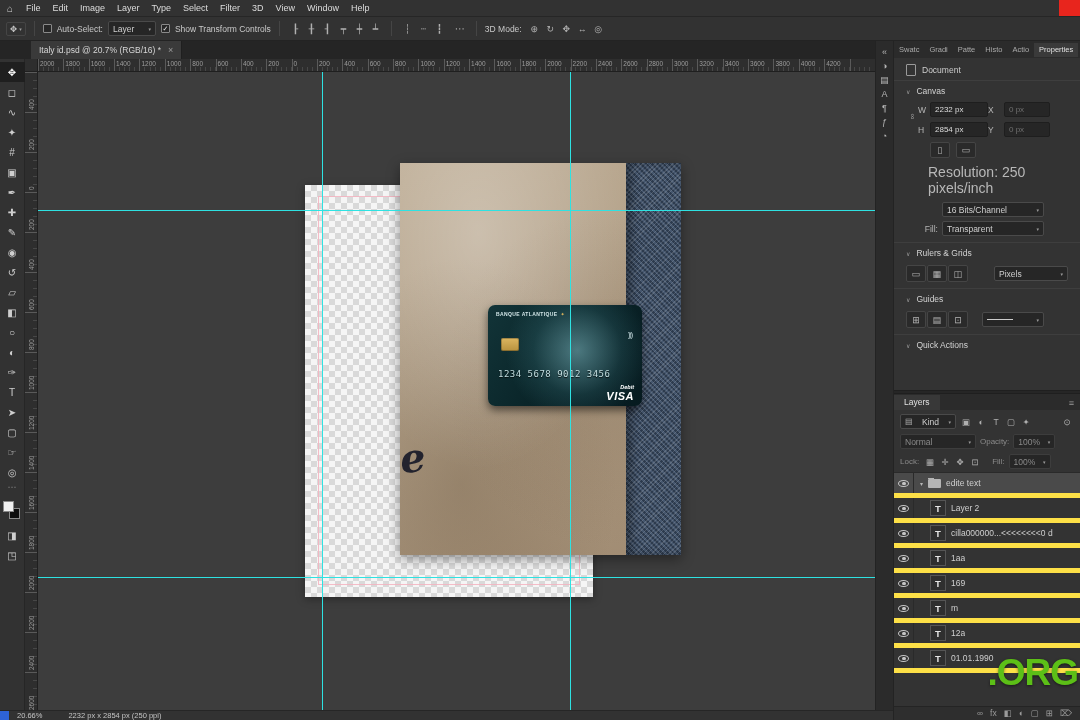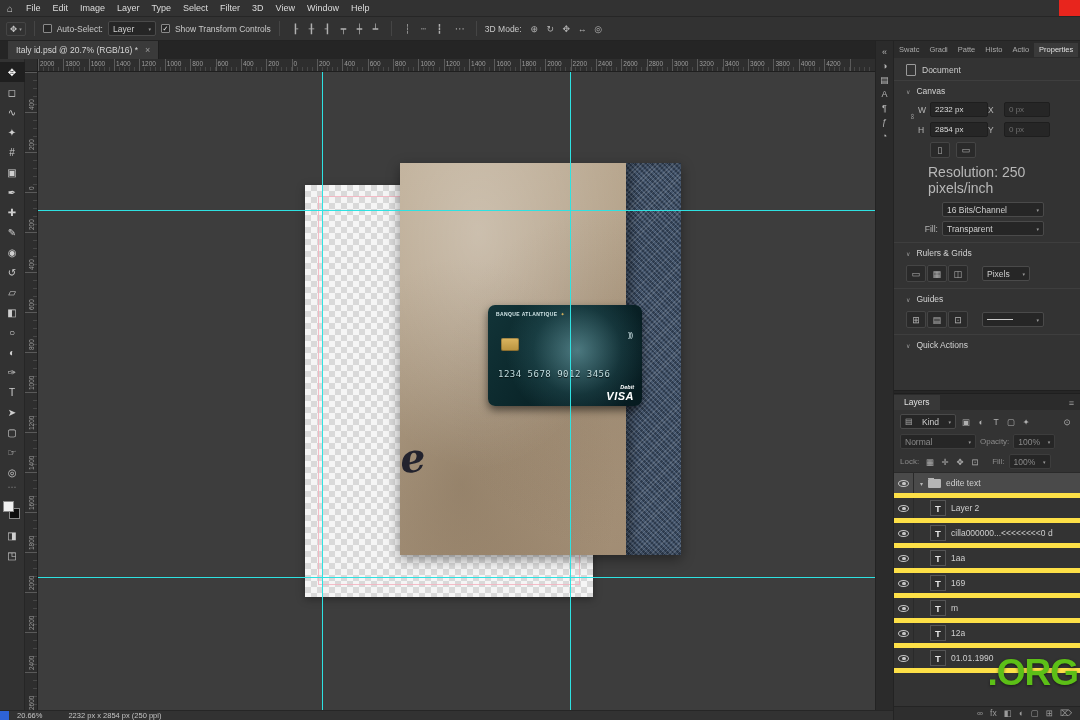--- a/index.html
+++ b/index.html
@@ -30,21 +30,21 @@
     font-size:8.5px; display:inline-flex; align-items:center; justify-content:space-between; padding:0 4px; gap:4px; }
   .select .caret { font-size:5px; color:#999; }
   .icon-row { display:flex; gap:1px; }
   .icon-btn { width:15px; height:15px; display:flex; align-items:center; justify-content:center;
     color:#b0b0b0; font-size:9px; border-radius:2px; }
   .opt-more { color:#b0b0b0; font-size:10px; padding:0 3px; }
 
   
   .tabbar { position:absolute; top:41px; left:0; width:875px; height:18px; background:#252525; display:flex; z-index:18; }
   .doc-tab { display:flex; align-items:center; gap:7px; background:#3a3a3a; color:#d6d6d6; font-size:8.5px;
-    padding:0 8px; margin-left:8px; border-right:1px solid #1f1f1f; }
+    padding:0 8px; margin-left:31px; border-right:1px solid #1f1f1f; }
   .doc-tab .close { color:#9a9a9a; font-size:9px; }
 
   
   .toolbar { position:absolute; top:59px; left:0; width:25px; bottom:10px; background:#323232;
     border-right:1px solid #262626; display:flex; flex-direction:column; align-items:center; padding-top:3px; z-index:17; }
   .tool { width:25px; height:20px; display:flex; align-items:center; justify-content:center;
     color:#cfcfcf; font-size:10px; }
   .tool.active { background:#1f1f1f; color:#ffffff; }
   .tool-more { color:#9a9a9a; font-size:9px; height:14px; }
   .swatches { position:relative; width:25px; height:26px; margin-top:3px; }
@@ -487,21 +487,21 @@
         <span class="chev">∨</span>
         <span>Rulers &amp; Grids</span>
       </div>
       <div class="iconbar">
         <span class="icon-row">
 
         <span class="panel-icon-btn">▭</span>
             <span class="panel-icon-btn">▦</span>
             <span class="panel-icon-btn">◫</span>
           </span>
-        <span class="select" style="width:48px;margin-left:10px">
+        <span class="select" style="width:74px;margin-left:22px">
           <span>Pixels</span>
           <span class="caret">▾</span>
         </span>
       </div>
 
       <div class="sec-head">
         <span class="chev">∨</span>
         <span>Guides</span>
       </div>
       <div class="iconbar">

